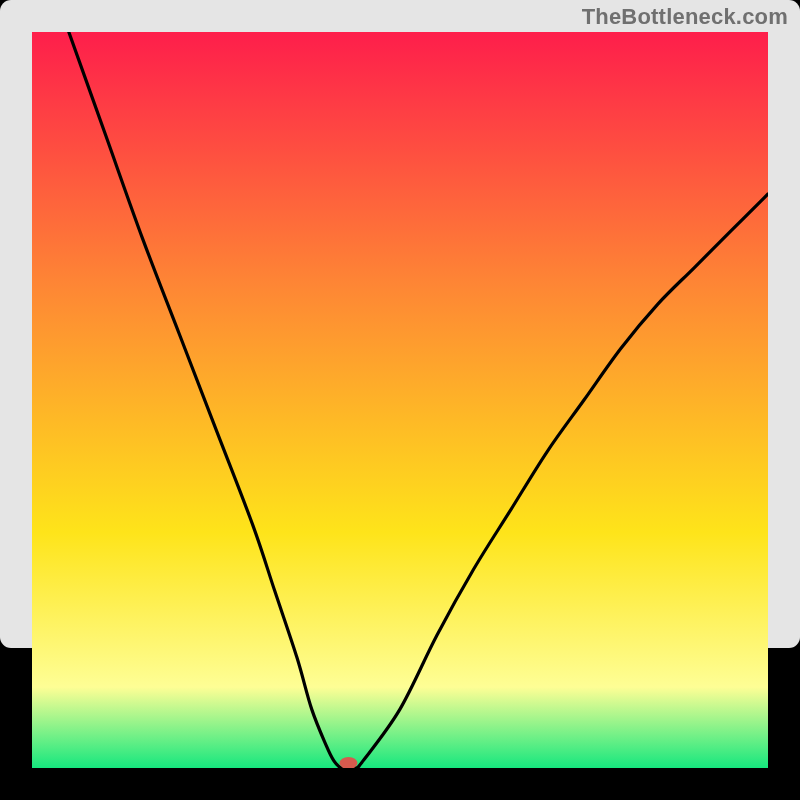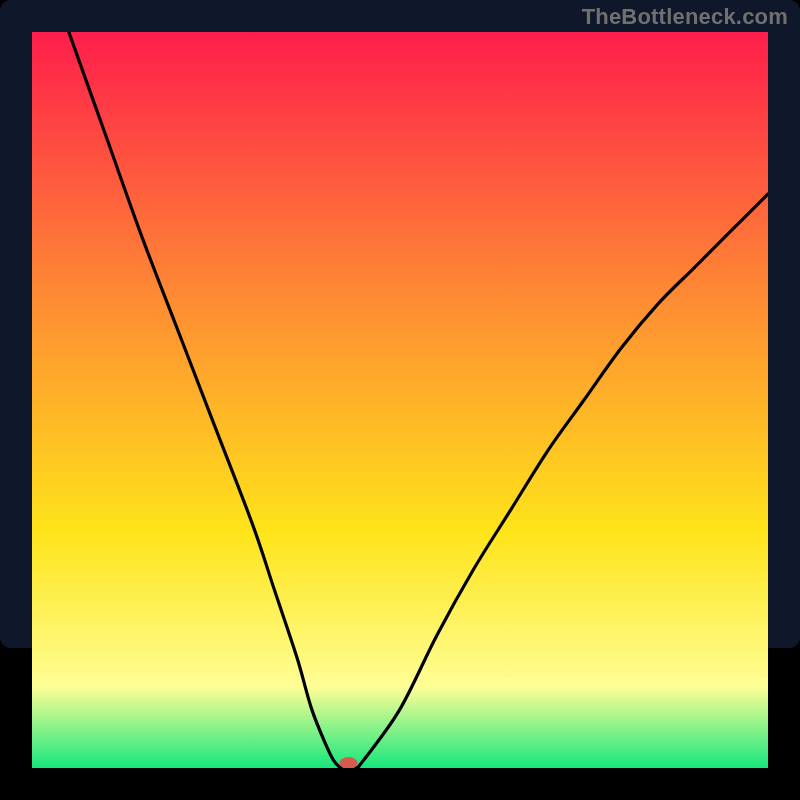--- a/index.html
+++ b/index.html
@@ -10,21 +10,21 @@
     background: #000000;
     overflow: hidden;
     font-family: Arial, Helvetica, sans-serif;
   }
   .frame {
     position: absolute;
     top: 0;
     left: 0;
     width: 800px;
     height: 648px;
-    background: #0f172a;
+    background: #e5e5e5;
     border-radius: 11px;
   }
   .watermark {
     position: absolute;
     top: 4px;
     right: 12px;
     color: #707070;
     font-size: 22px;
     font-weight: 600;
     letter-spacing: 0.2px;

